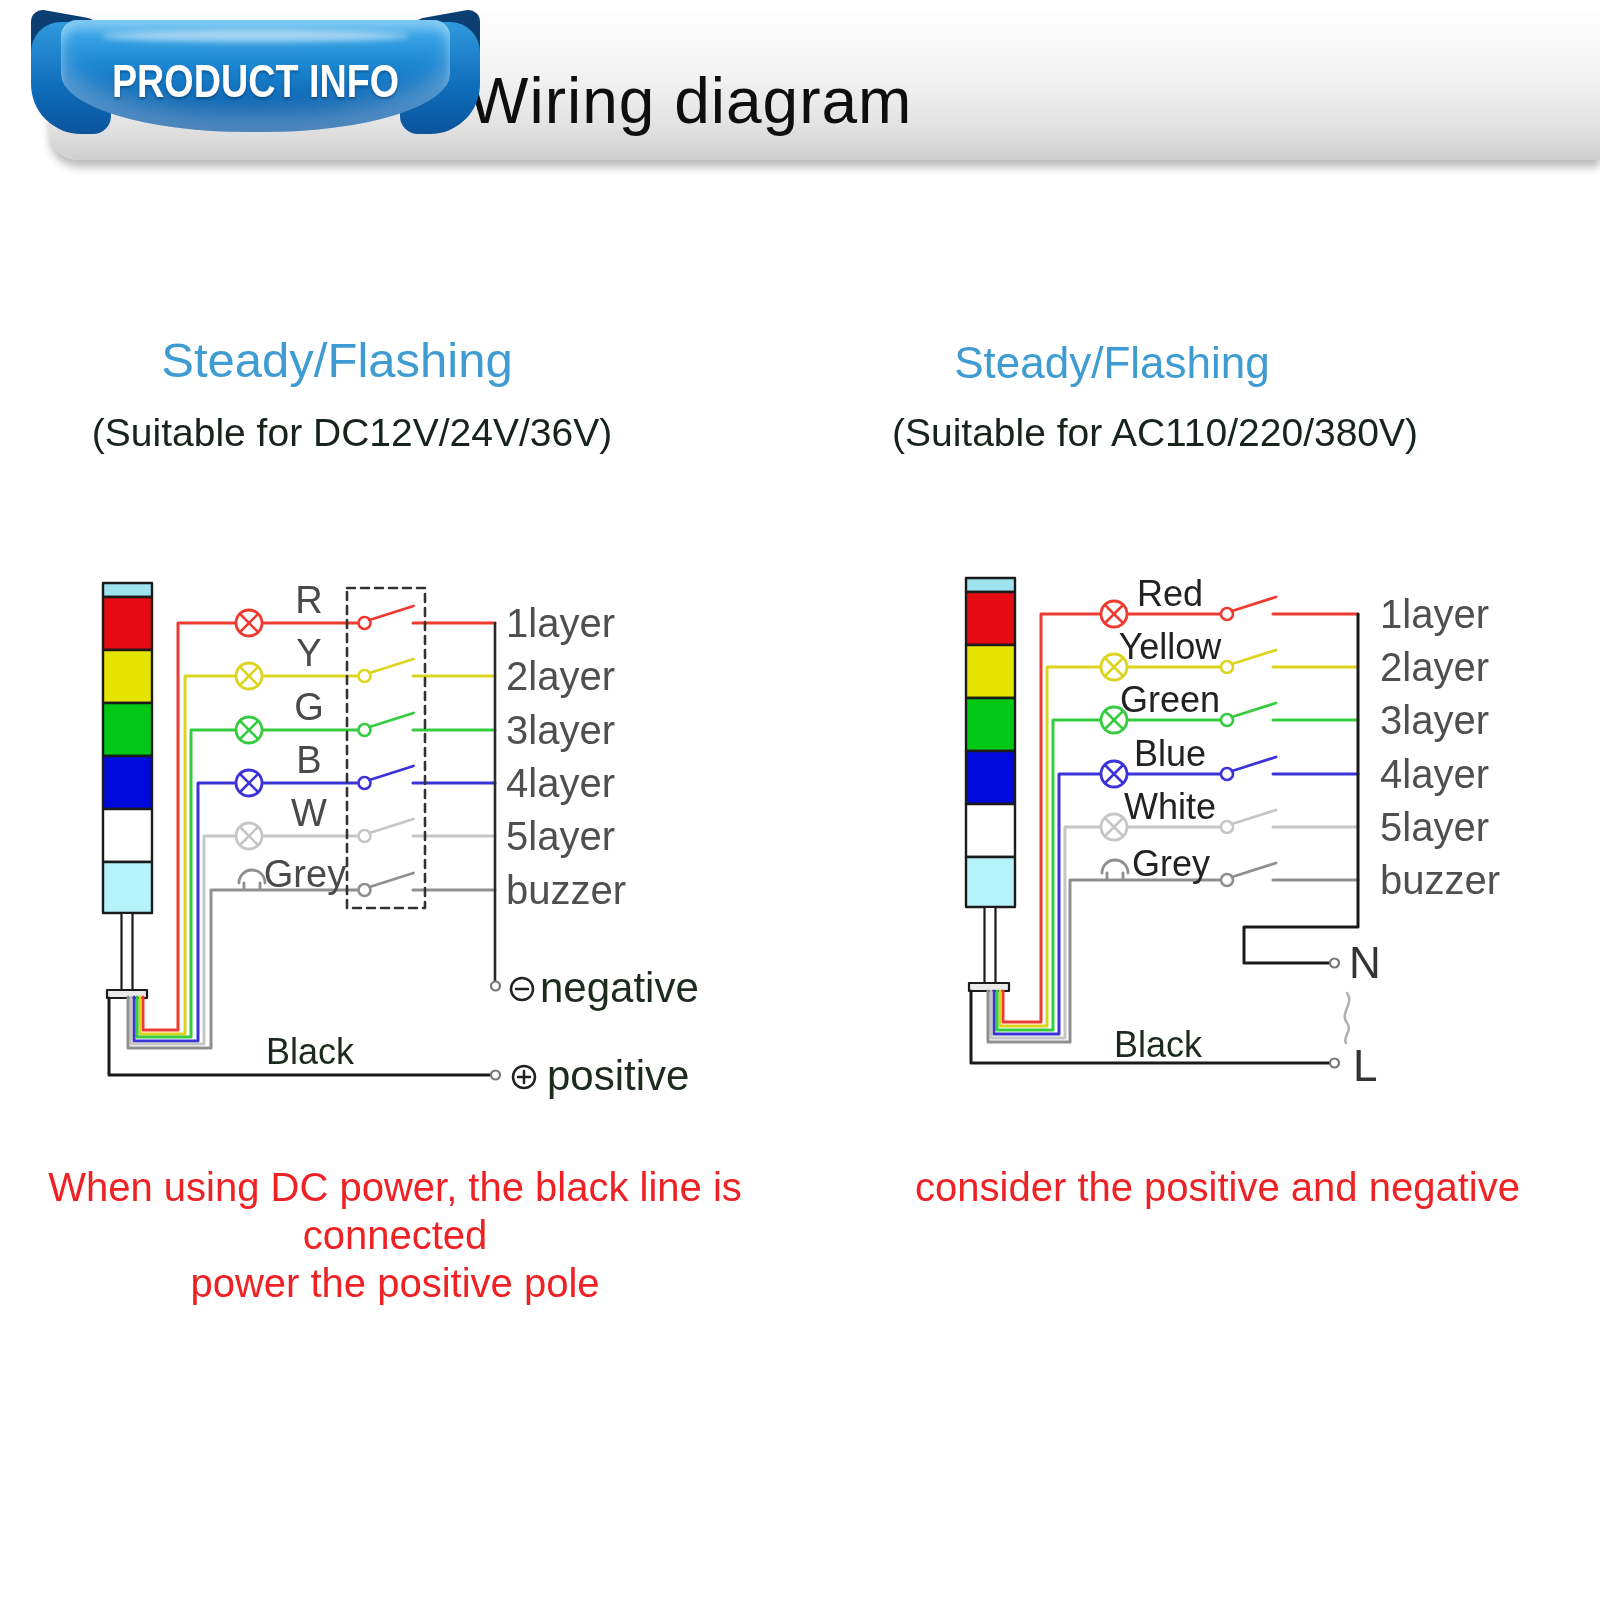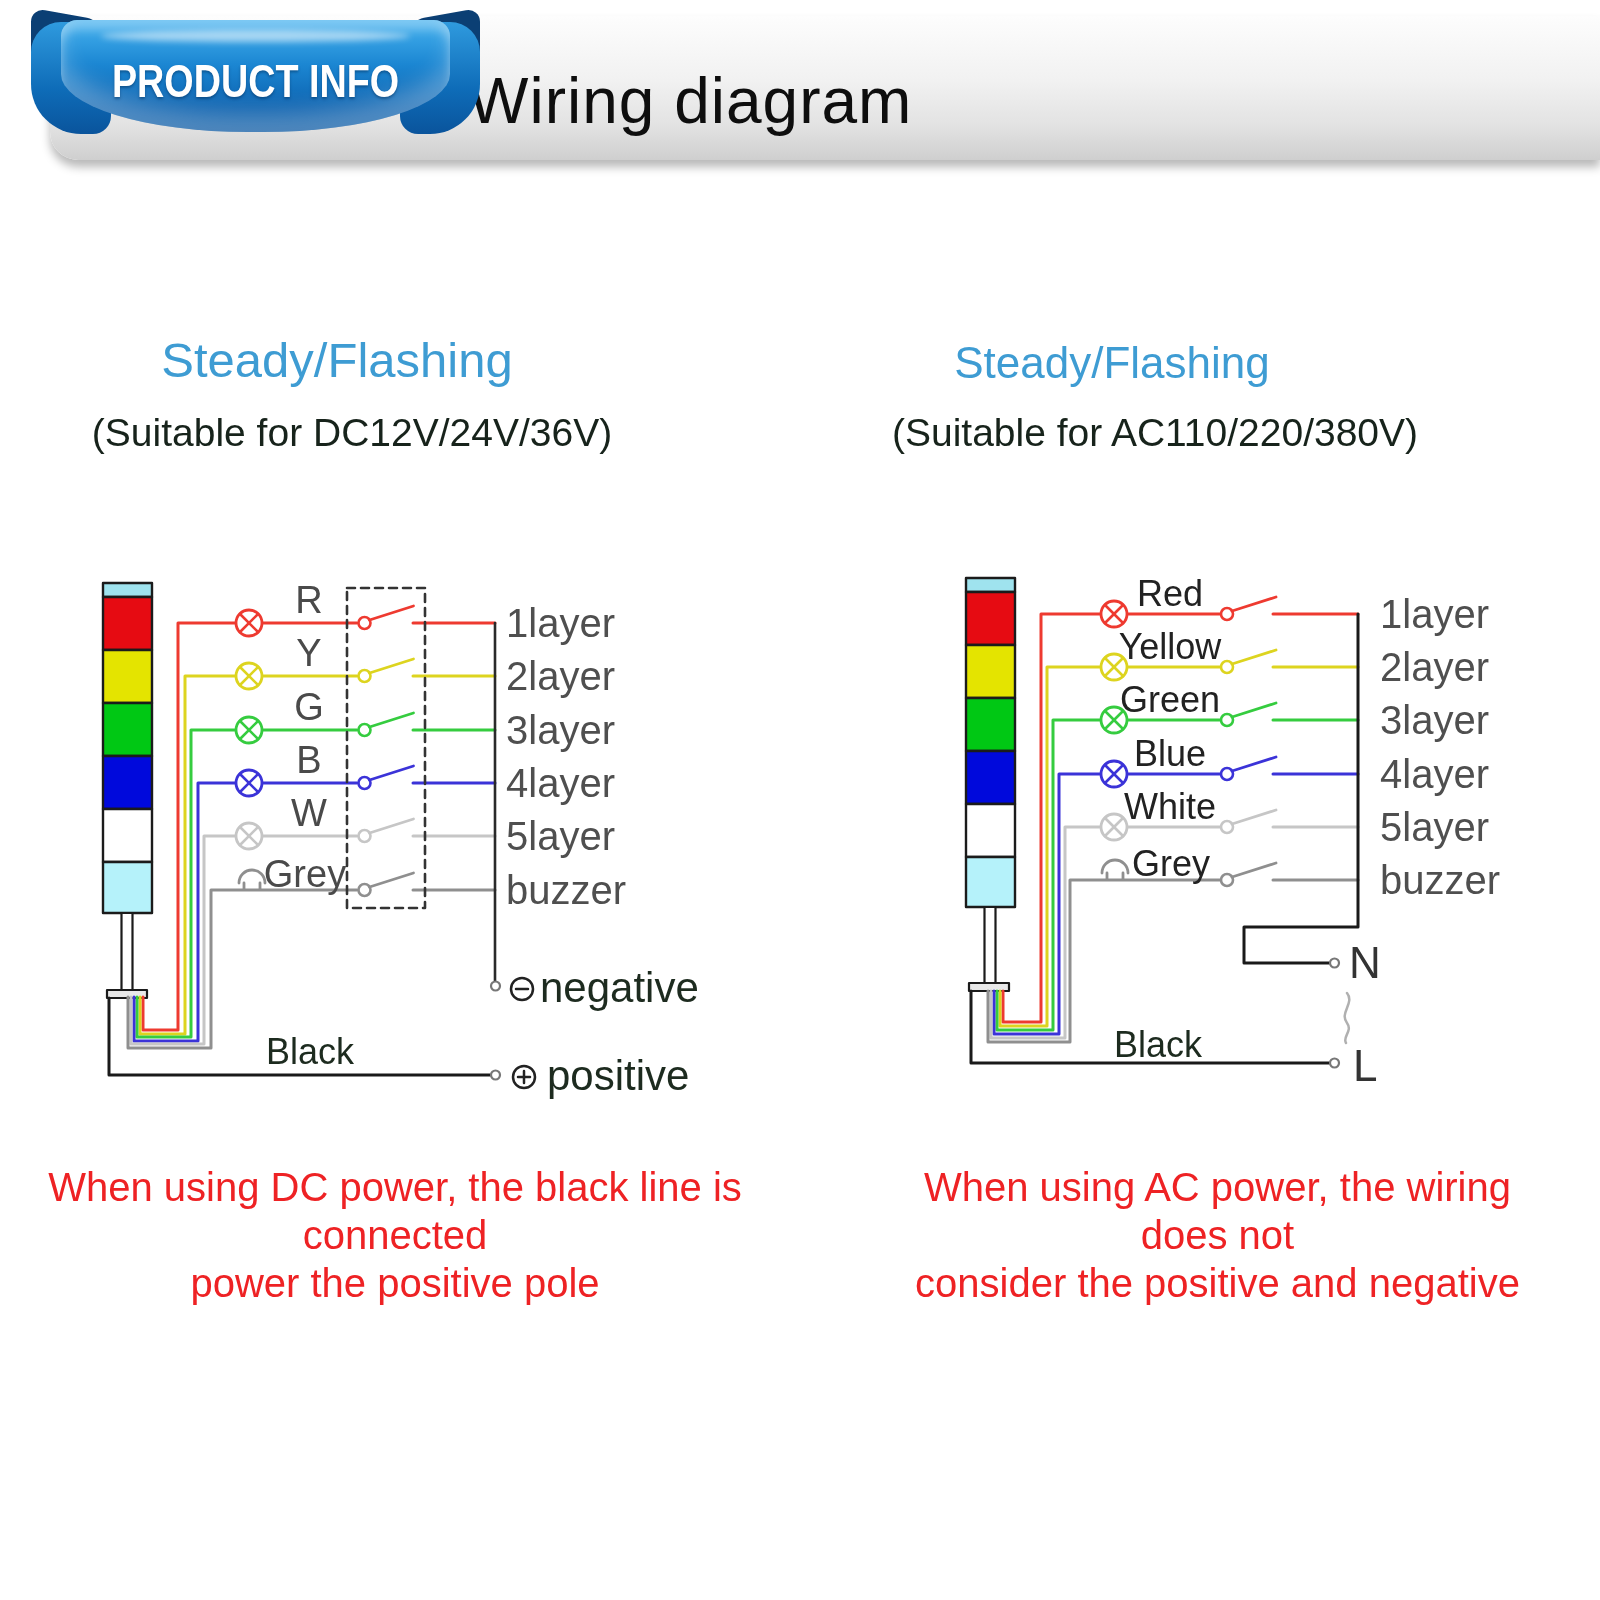--- a/index.html
+++ b/index.html
@@ -251,17 +251,16 @@
       <text x="1353" y="1081" font-size="44" fill="#333333">L</text>
       <text x="1158" y="1057" font-size="36" font-weight="500" fill="#1d2b1f" text-anchor="middle">Black</text>
     </g>
   </svg>
 
   <div class="caption left">
     <span>When using DC power, the black line is connected</span>
     <span>power the positive pole</span>
   </div>
   <div class="caption right">
-    <span>When using AC power, the wiring does not</span>
     <span>consider the positive and negative</span>
   </div>
 
 </div>
 
 </body></html>

